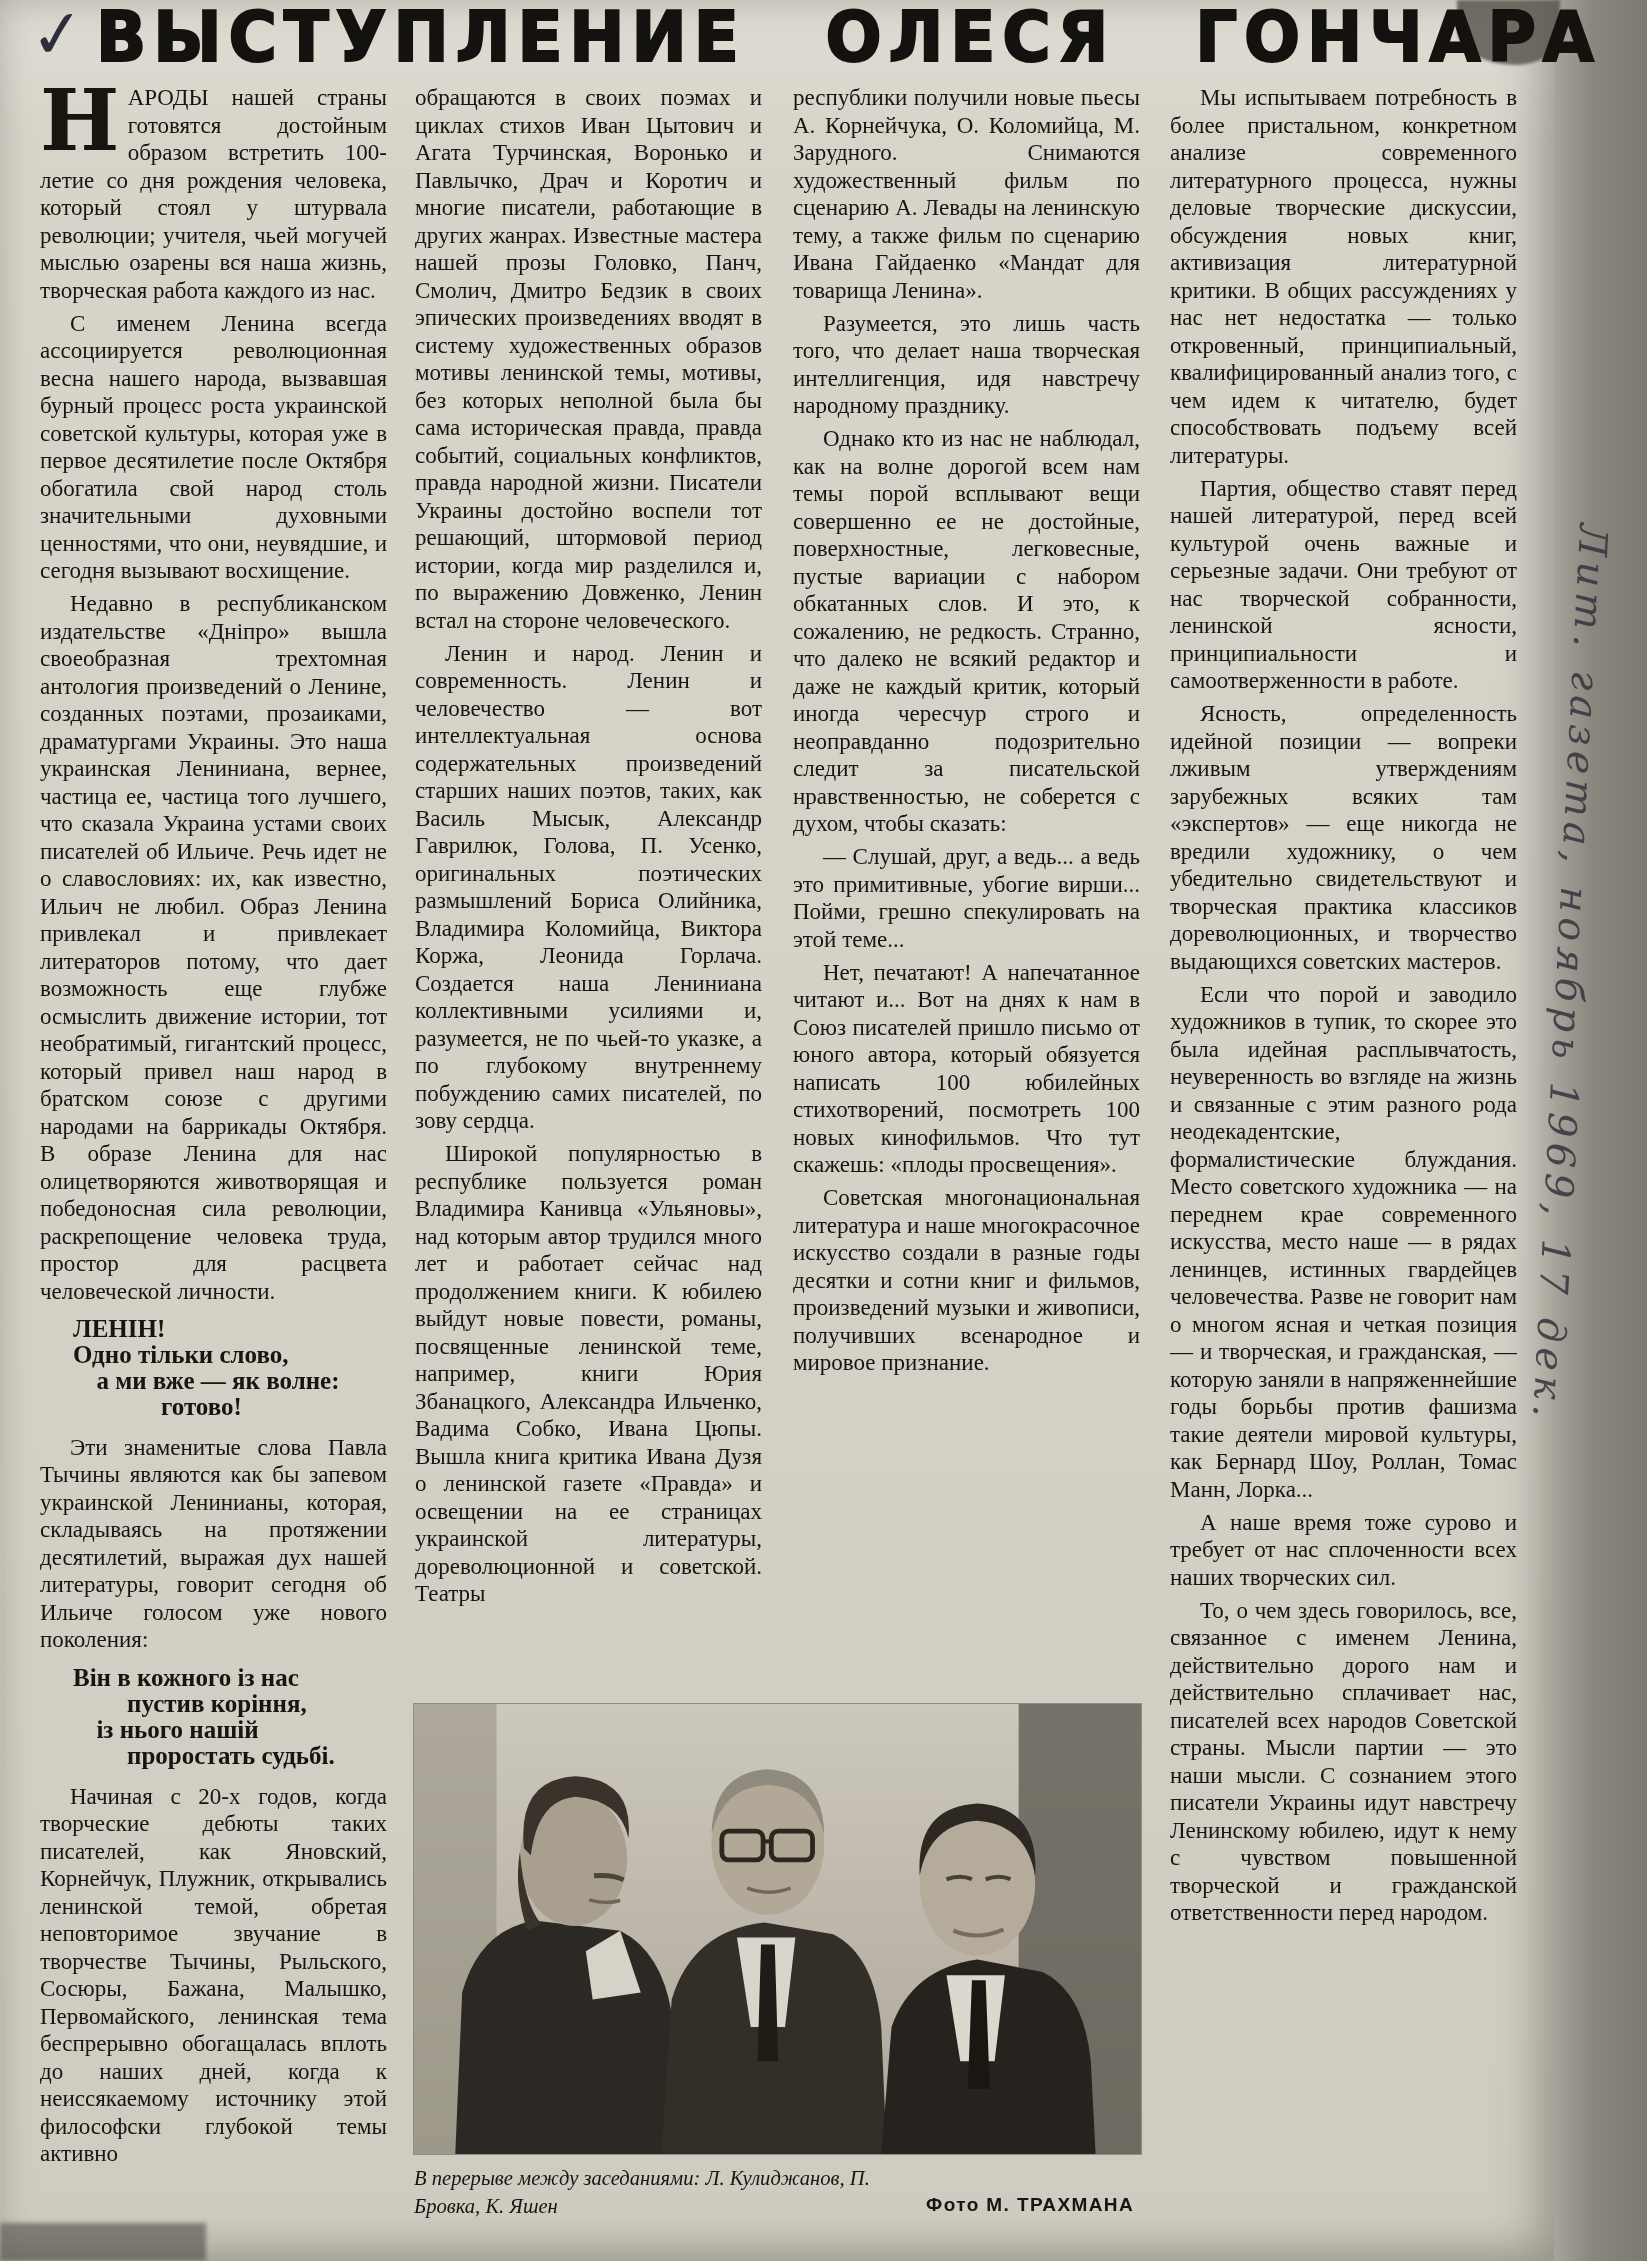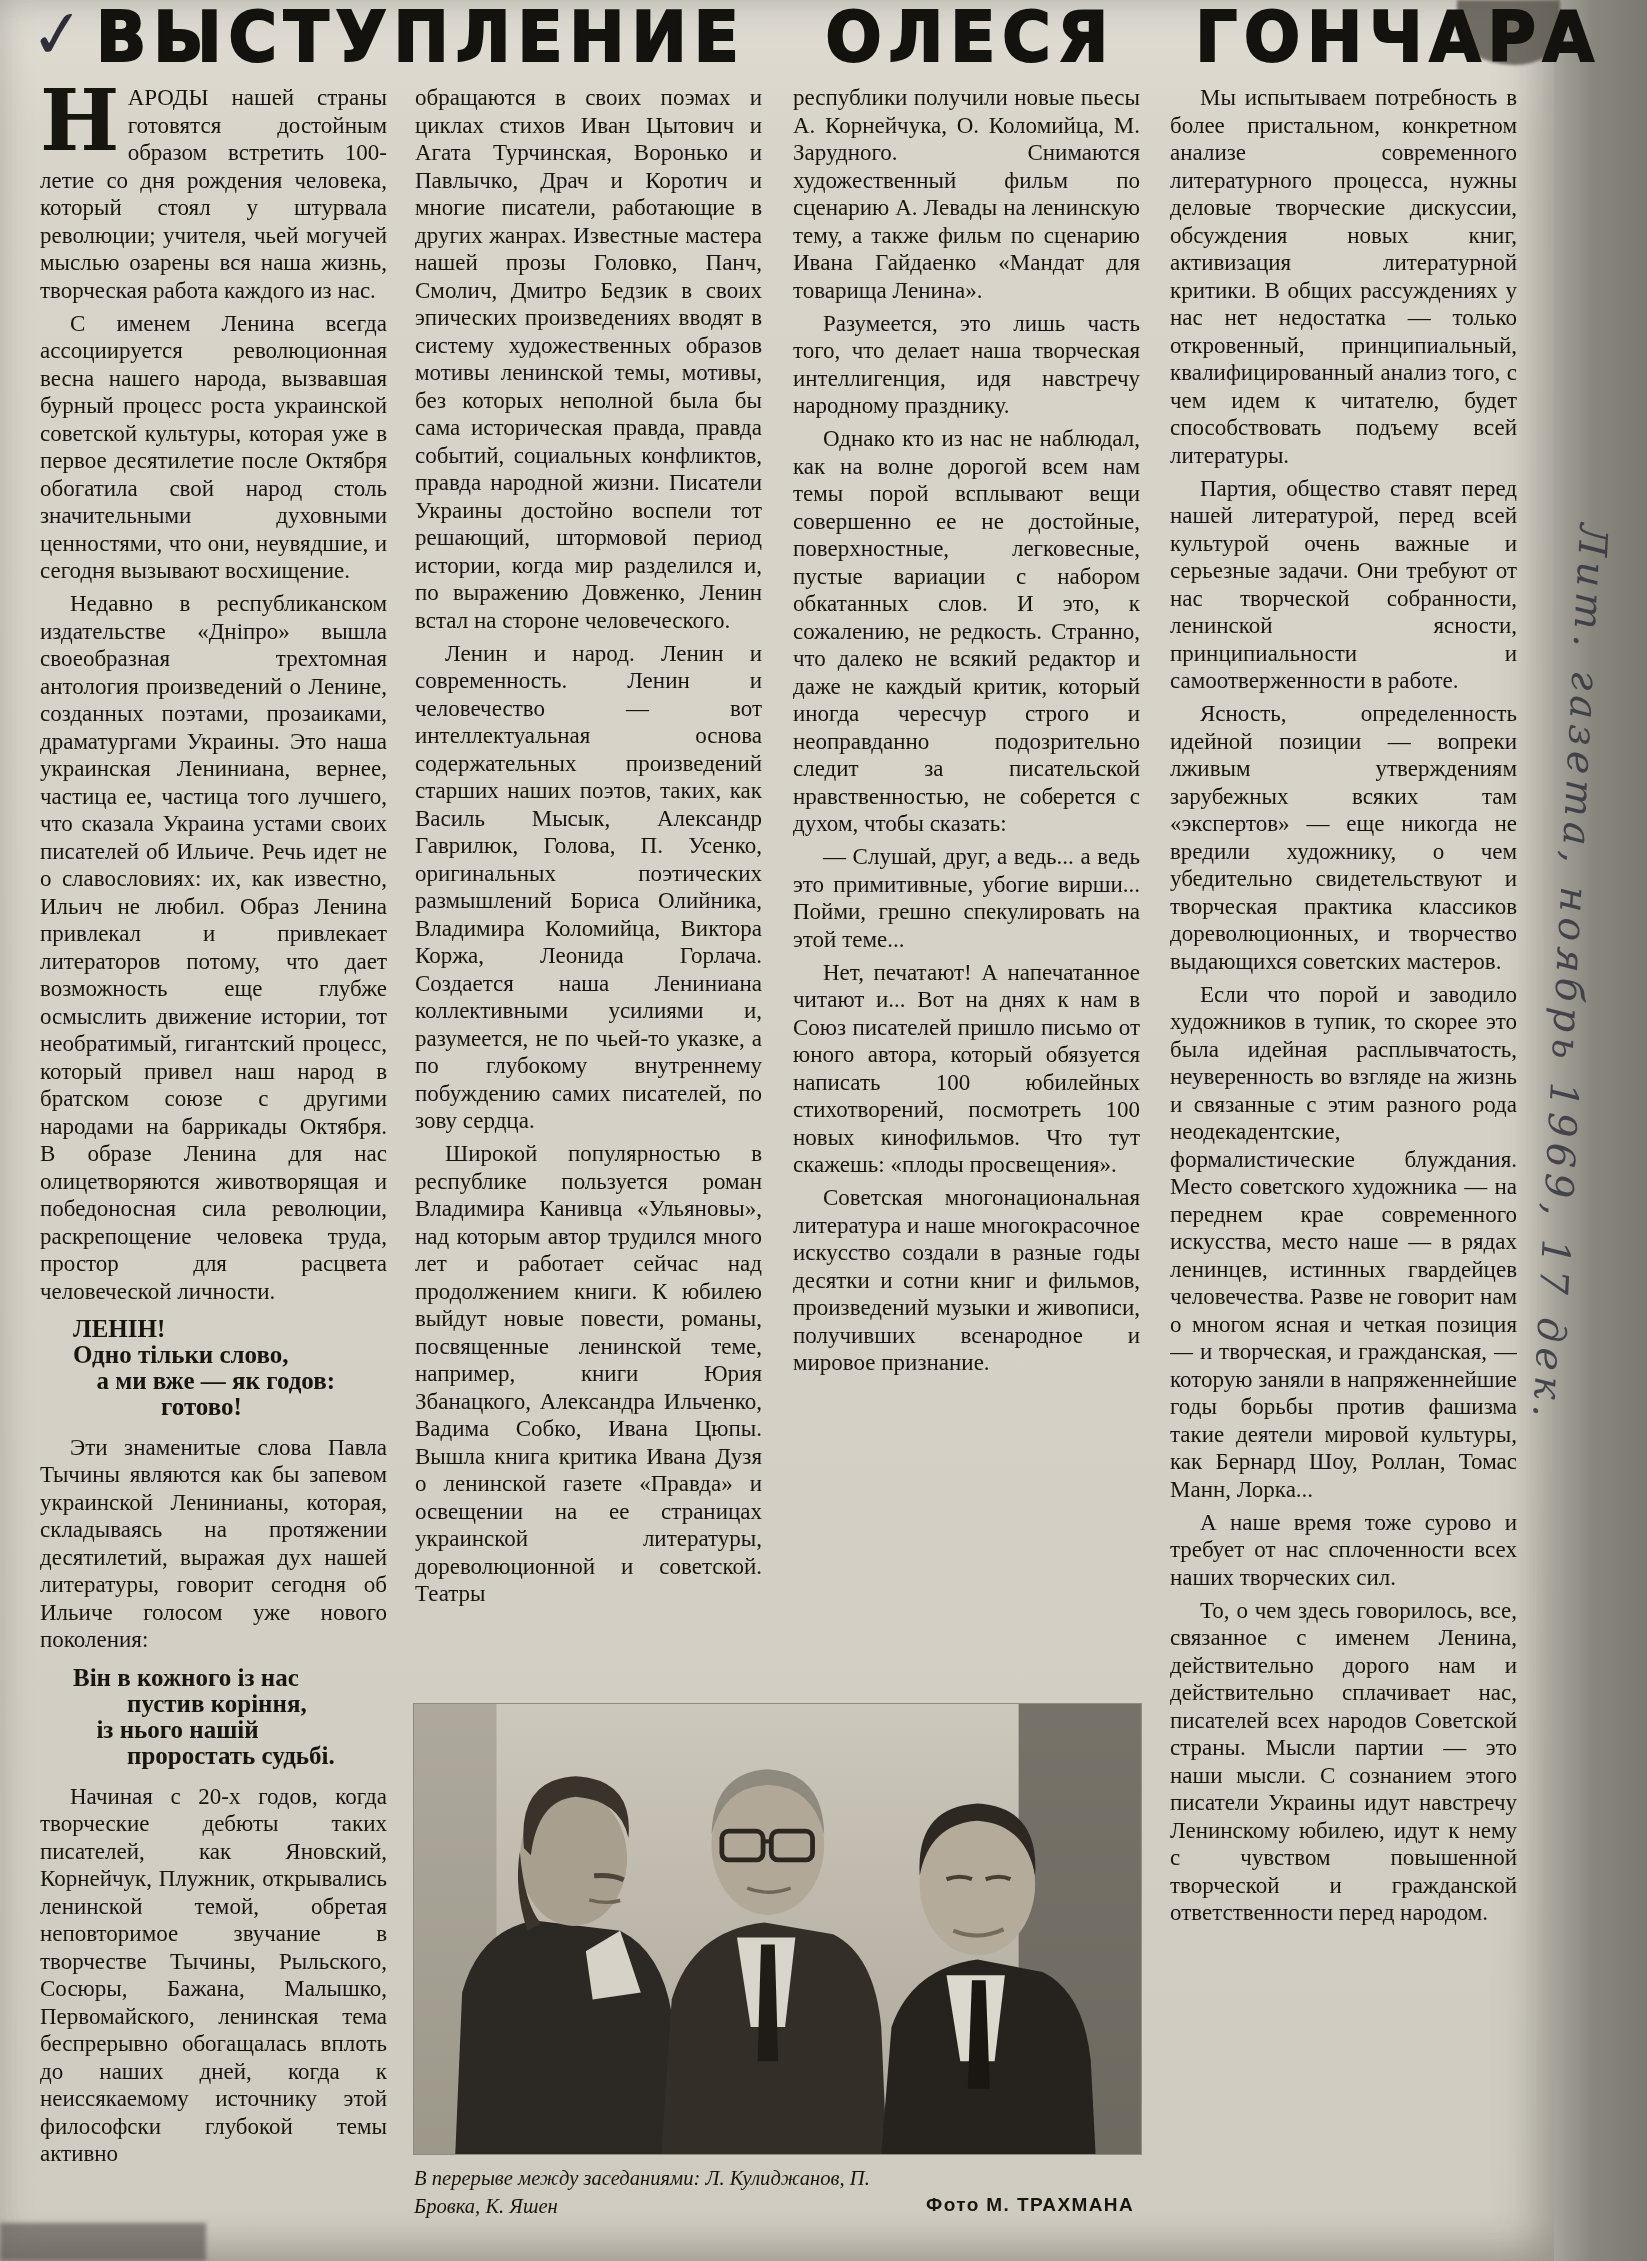--- a/index.html
+++ b/index.html
@@ -160,21 +160,21 @@
 
   <h1 class="headline">ВЫСТУПЛЕНИЕ ОЛЕСЯ ГОНЧАРА</h1>
 
   <div class="col col1">
     <p class="para first"><span class="dropcap">Н</span><span>АРОДЫ нашей страны готовятся достойным образом встретить 100-летие со дня рождения человека, который стоял у штурвала революции; учителя, чьей могучей мыслью озарены вся наша жизнь, творческая работа каждого из нас.</span></p>
     <p class="para">С именем Ленина всегда ассоциируется революционная весна нашего народа, вызвавшая бурный процесс роста украинской советской культуры, которая уже в первое десятилетие после Октября обогатила свой народ столь значительными духовными ценностями, что они, неувядшие, и сегодня вызывают восхищение.</p>
     <p class="para">Недавно в республиканском издательстве «Дніпро» вышла своеобразная трехтомная антология произведений о Ленине, созданных поэтами, прозаиками, драматургами Украины. Это наша украинская Лениниана, вернее, частица ее, частица того лучшего, что сказала Украина устами своих писателей об Ильиче. Речь идет не о славословиях: их, как известно, Ильич не любил. Образ Ленина привлекал и привлекает литераторов потому, что дает возможность еще глубже осмыслить движение истории, тот необратимый, гигантский процесс, который привел наш народ в братском союзе с другими народами на баррикады Октября. В образе Ленина для нас олицетворяются животворящая и победоносная сила революции, раскрепощение человека труда, простор для расцвета человеческой личности.</p>
     <div class="poem">
       <div class="poem-line">ЛЕНІН!</div>
       <div class="poem-line">Одно тільки слово,</div>
-      <div class="poem-line ind1">а ми вже — як годов:</div>
+      <div class="poem-line ind1">а ми вже — як волне:</div>
       <div class="poem-line ind3">готово!</div>
     </div>
     <p class="para">Эти знаменитые слова Павла Тычины являются как бы запевом украинской Ленинианы, которая, складываясь на протяжении десятилетий, выражая дух нашей литературы, говорит сегодня об Ильиче голосом уже нового поколения:</p>
     <div class="poem">
       <div class="poem-line">Він в кожного із нас</div>
       <div class="poem-line ind2">пустив коріння,</div>
       <div class="poem-line ind1">із нього нашій</div>
       <div class="poem-line ind2">проростать судьбі.</div>
     </div>
     <p class="para">Начиная с 20-х годов, когда творческие дебюты таких писателей, как Яновский, Корнейчук, Плужник, открывались ленинской темой, обретая неповторимое звучание в творчестве Тычины, Рыльского, Сосюры, Бажана, Малышко, Первомайского, ленинская тема беспрерывно обогащалась вплоть до наших дней, когда к неиссякаемому источнику этой философски глубокой темы активно</p>

